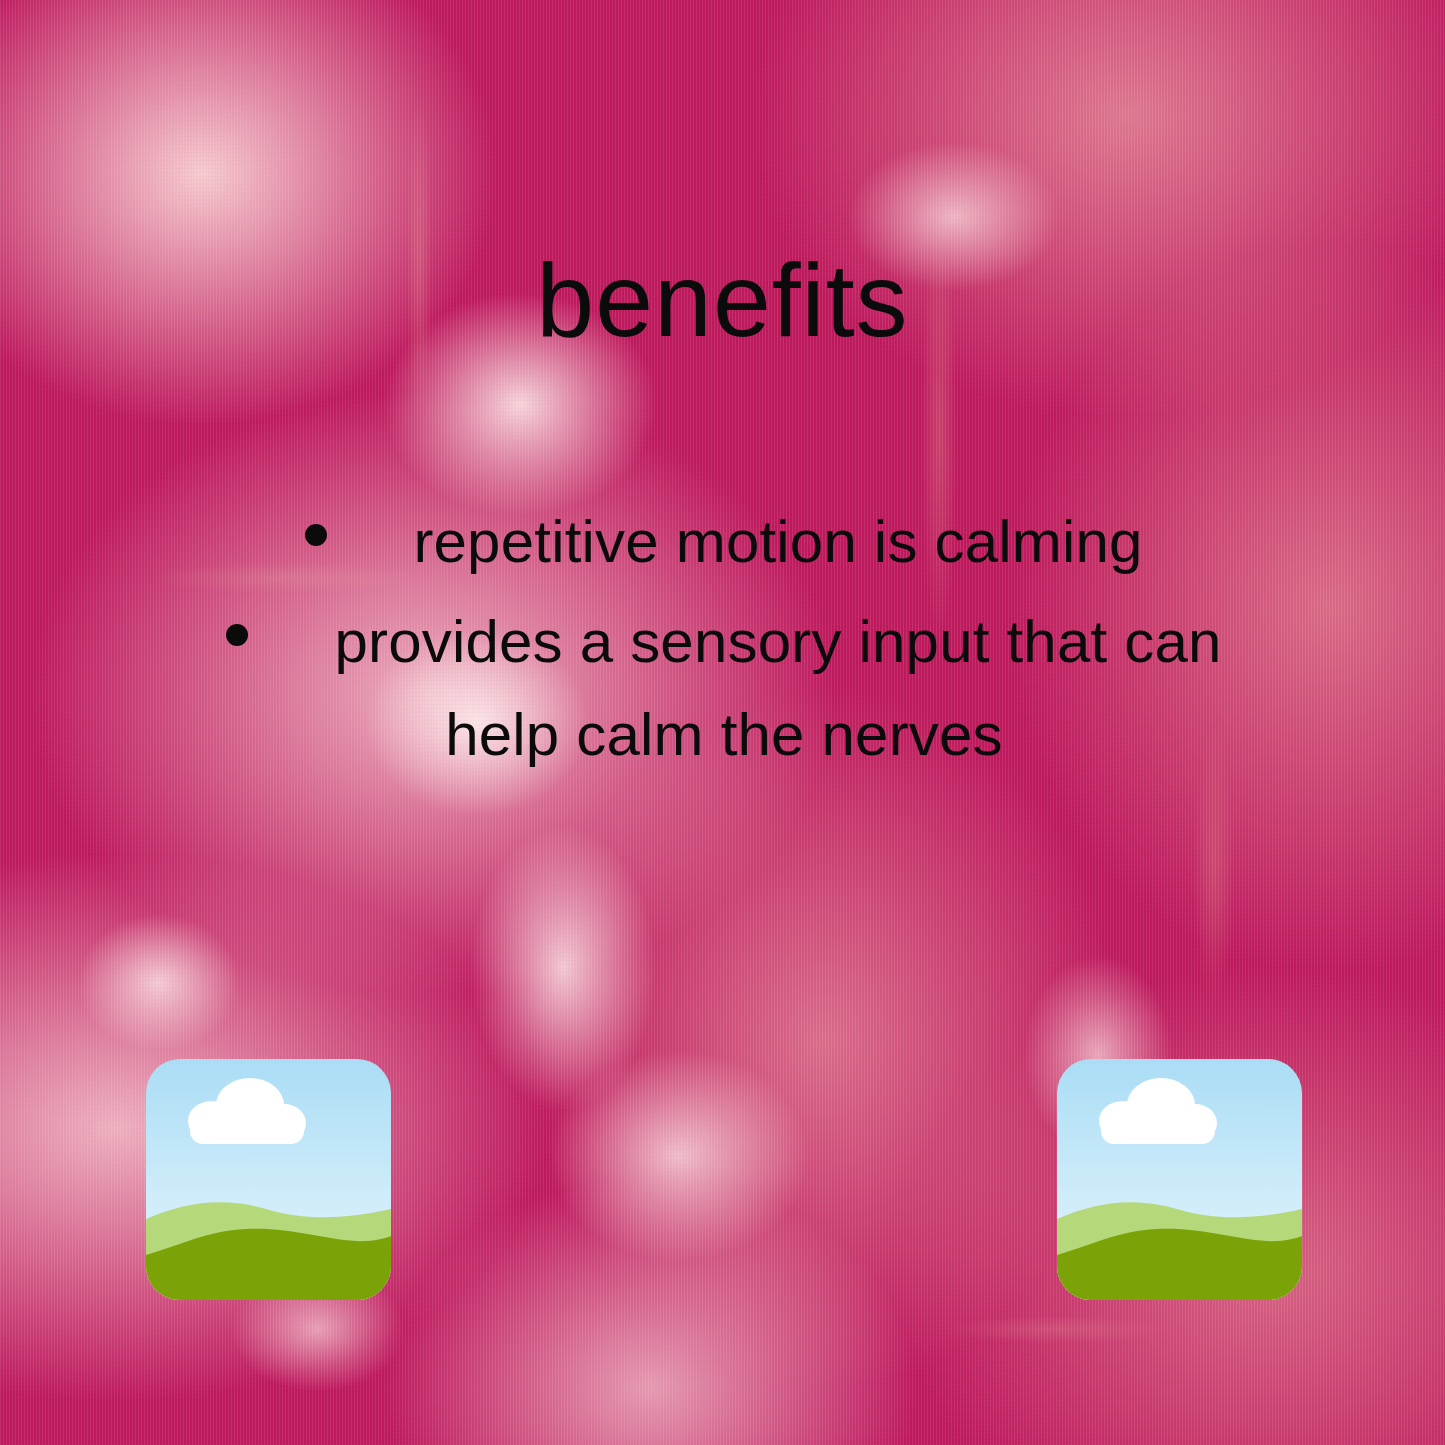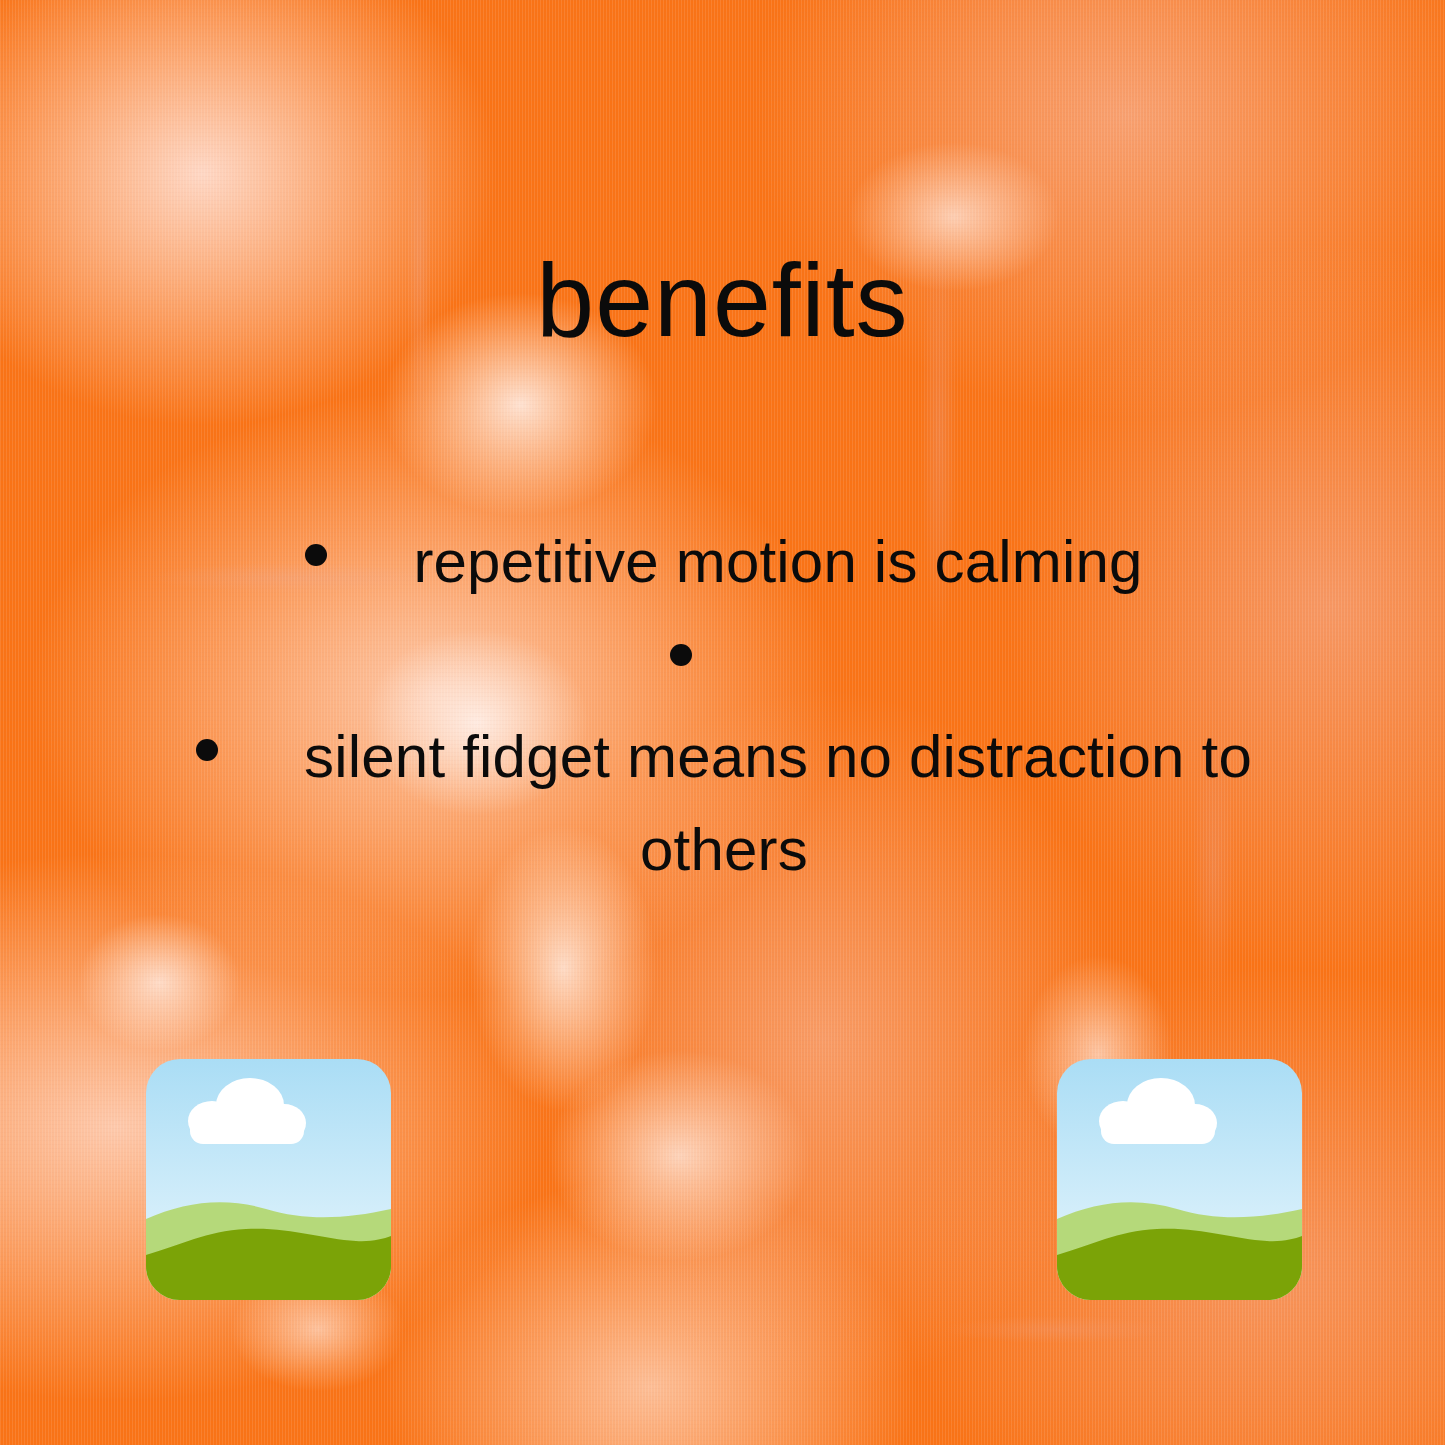--- a/index.html
+++ b/index.html
@@ -10,21 +10,21 @@
     overflow:hidden;
     background:#f7d5cc;
     font-family:"Liberation Sans", sans-serif;
   }
 
   
   #poster {
     position:relative;
     width:1445px; height:1445px;
     overflow:hidden;
-    background-color:#f97316;
+    background-color:#be185d;
   }
 
   
   .wash {
     position:absolute; inset:0;
     pointer-events:none;
   }
 
   .wash-a {
     background:
@@ -88,21 +88,21 @@
     font-size:104px;
     font-weight:300;
     letter-spacing:1px;
     line-height:1.08;
     color:#0b0b0b;
     font-family:"Liberation Sans", sans-serif;
   }
 
   .benefit-list {
     position:absolute;
-    top:512px;
+    top:492px;
     left:178px;
     width:1092px;
     list-style:none;
     text-align:center;
     font-size:60px;
     font-weight:300;
     line-height:89px;
     letter-spacing:.2px;
     color:#0b0b0b;
   }
@@ -154,26 +154,23 @@
     <h1 class="title">benefits</h1>
 
     <ul class="benefit-list">
 
       <li class="benefit-item">
         <span class="bullet-dot"></span><span class="benefit-text">repetitive motion is calming</span>
       </li>
 
 
       <li class="benefit-item">
-        <span class="bullet-dot"></span>
+        <span class="bullet-dot"></span><span class="benefit-text">provides a sensory input that can help calm the nerves</span>
       </li>
 
-      <li class="benefit-item">
-        <span class="bullet-dot"></span><span class="benefit-text">silent fidget means no distraction to others</span>
-      </li>
 
     </ul>
 
     <div class="thumb thumb-left">
       <svg viewBox="0 0 245 241" preserveAspectRatio="none">
         <defs>
           <linearGradient id="skyL" x1="0" y1="0" x2="0" y2="1">
             <stop offset="0%" stop-color="#aaddf5"></stop>
             <stop offset="100%" stop-color="#eaf7fd"></stop>
           </linearGradient>

